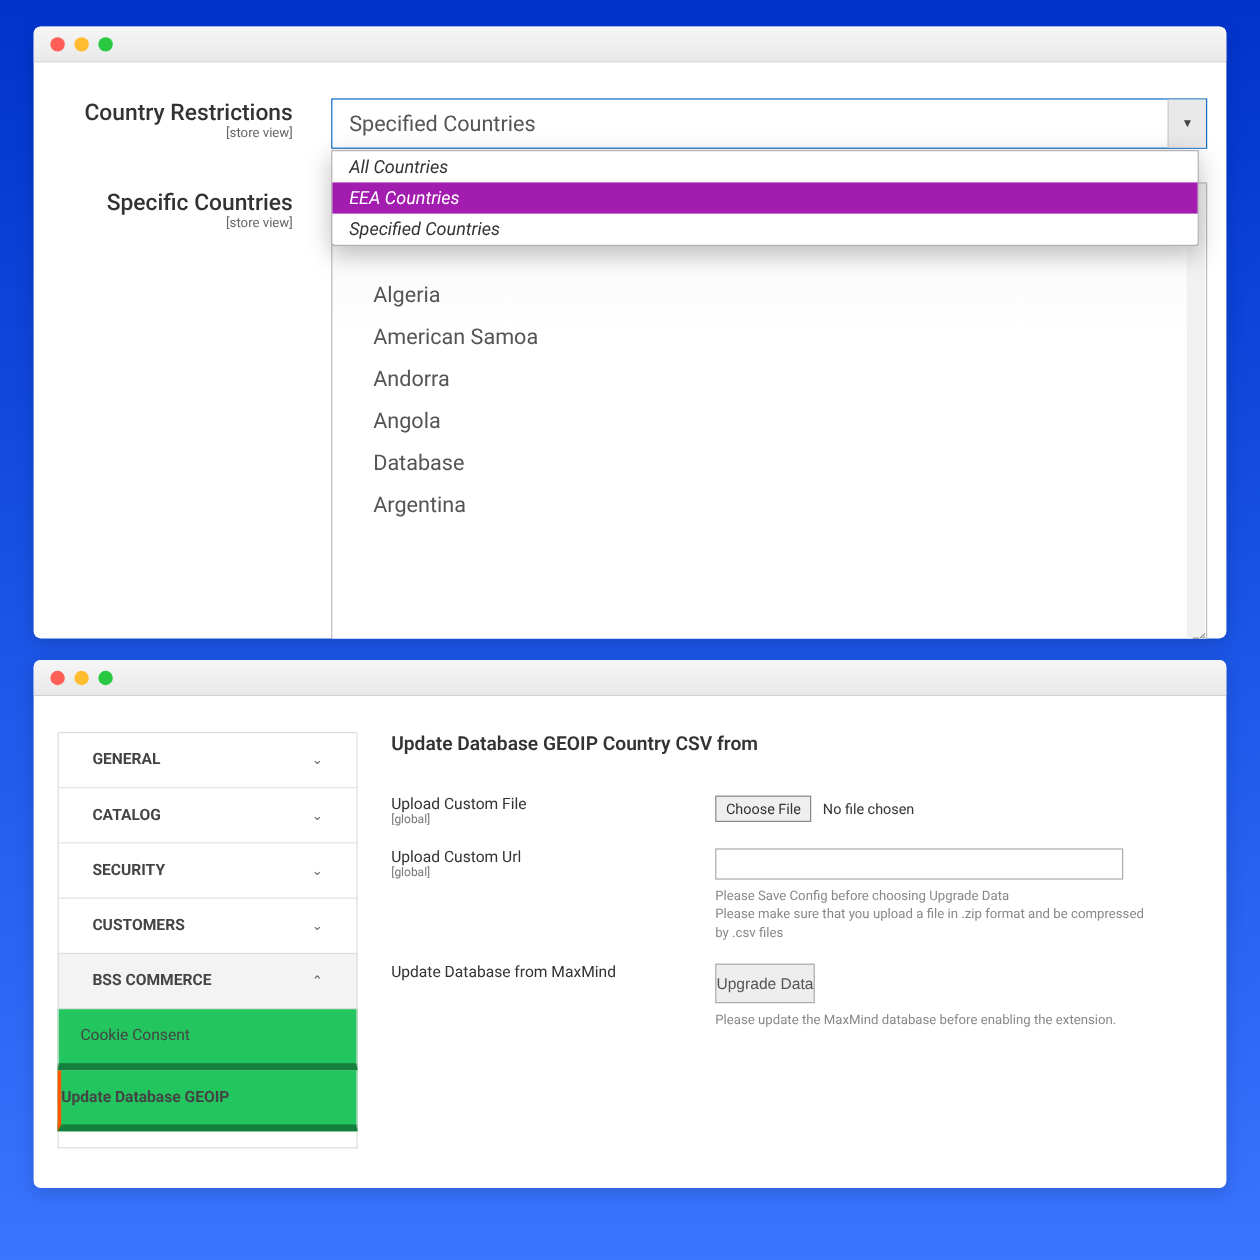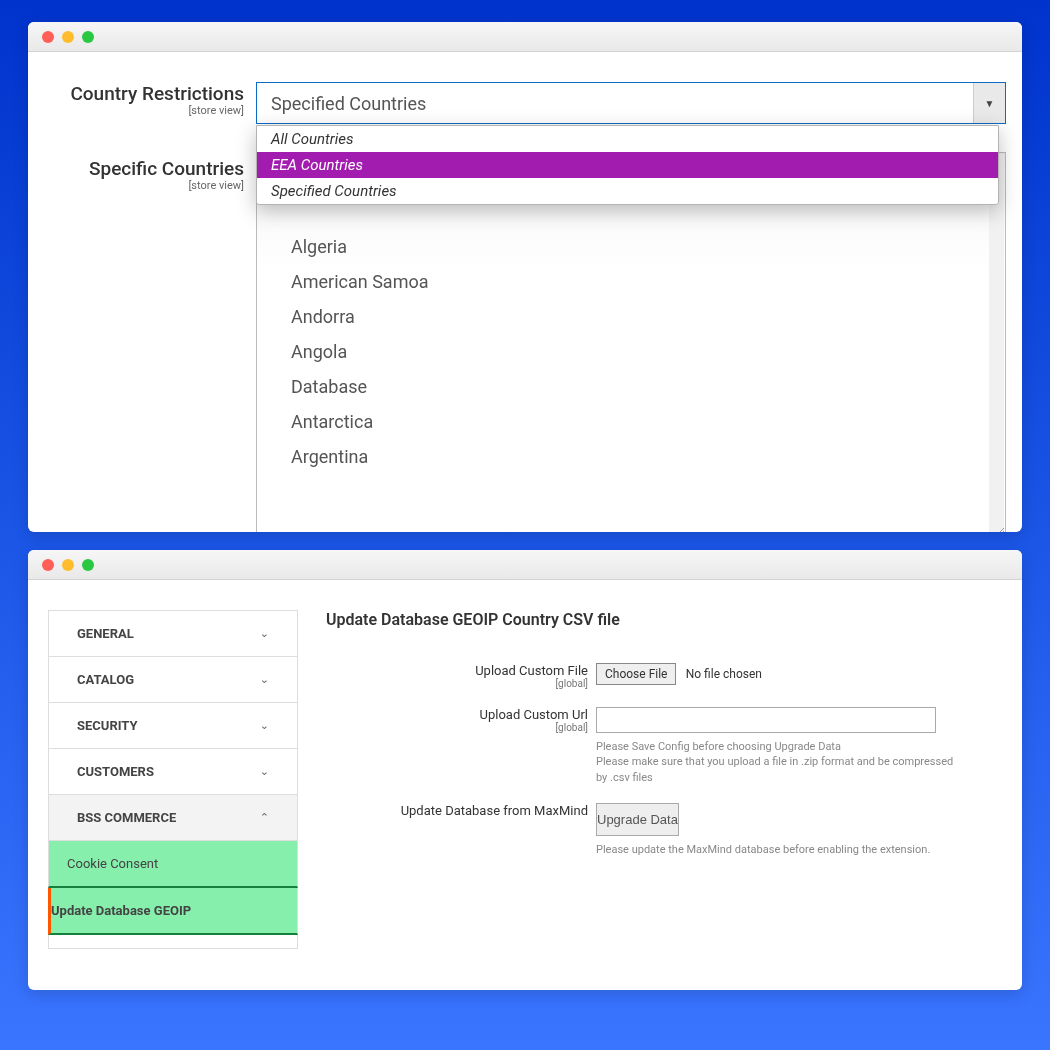--- a/index.html
+++ b/index.html
@@ -32,20 +32,21 @@
   .dot.red    { background:#ff5f57; }
   .dot.yellow { background:#febc2e; }
   .dot.green  { background:#28c840; }
 
   
   .w1 { height: 510px; }
   .w1-body {
     display: flex;
     padding: 30px 16px 0 8px;
     height: calc(100% - 30px);
+    gap: 20px;
   }
   .labels-col {
     width: 220px;
     text-align: right;
     padding-right: 12px;
   }
   .label-block { margin-bottom: 40px; }
   .label-block .main {
     font-size:19px;
     font-weight:500;
@@ -184,26 +185,26 @@
     align-items:center;
     background:white;
     cursor:pointer;
   }
   .sidebar .group:first-child{ border-top:1px solid #ddd; }
   .sidebar .group.expanded{ background:#f3f3f3;}
   .sidebar .group .chev{ font-size:11px; color:#666; font-weight:400;}
   .sidebar .sub {
     border-left:1px solid #ddd;
     border-right:1px solid #ddd;
-    border-bottom:2px solid #15803d;
+    border-bottom:6px solid #15803d;
     padding:15px 18px;
     font-size:13px;
     font-weight:400;
     color:#444;
-    background:#86efac;
+    background:#22c55e;
   }
   .sidebar .sub.active {
     border-left:3px solid #ff5600;
     font-weight:700;
     padding-left:0;
   }
   .sidebar .tail{
     border:1px solid #ddd;
     border-top:none;
     height:14px;
@@ -218,21 +219,20 @@
     color:#333;
     margin-bottom:28px;
     padding-bottom:6px;
   }
   .row{
     display:flex;
     margin-bottom:18px;
   }
   .row .lab{
     width:270px;
-    text-align:right;
     padding-right:8px;
     font-size:13px;
     color:#333;
   }
   .row .lab .g{
     font-size:10px;
     color:#777;
     display:block;
   }
   .row .ctl{ flex:1; font-size:13px; color:#333; }
@@ -295,21 +295,20 @@
         <span class="sel-btn">▼</span>
       </div>
 
       <div class="country-box">
         <div class="inner">
           <div class="c-item">Algeria</div>
           <div class="c-item">American Samoa</div>
           <div class="c-item">Andorra</div>
           <div class="c-item">Angola</div>
           <div class="c-item">Database</div>
-          <div class="c-item">Antarctica</div>
           <div class="c-item">Argentina</div>
         </div>
         <div class="scroll">
           <span class="arrow down">▼</span>
         </div>
         <div class="resize"></div>
       </div>
 
       <div class="dropdown">
         <div class="opt">All Countries</div>
@@ -348,21 +347,21 @@
       <div class="group expanded">
           <span>BSS COMMERCE</span>
           <span class="chev">⌃</span>
         </div>
       <div class="sub">Cookie Consent</div>
       <div class="sub active">Update Database GEOIP</div>
       <div class="tail"></div>
     </div>
 
     <div class="content">
-      <h3>Update Database GEOIP Country CSV file</h3>
+      <h3>Update Database GEOIP Country CSV from</h3>
 
       <div class="row">
         <div class="lab">
           <span>Upload Custom File</span>
           <span class="g">[global]</span>
         </div>
         <div class="ctl">
           <span class="file-btn">Choose File</span>
           <span class="file-status">No file chosen</span>
         </div>

